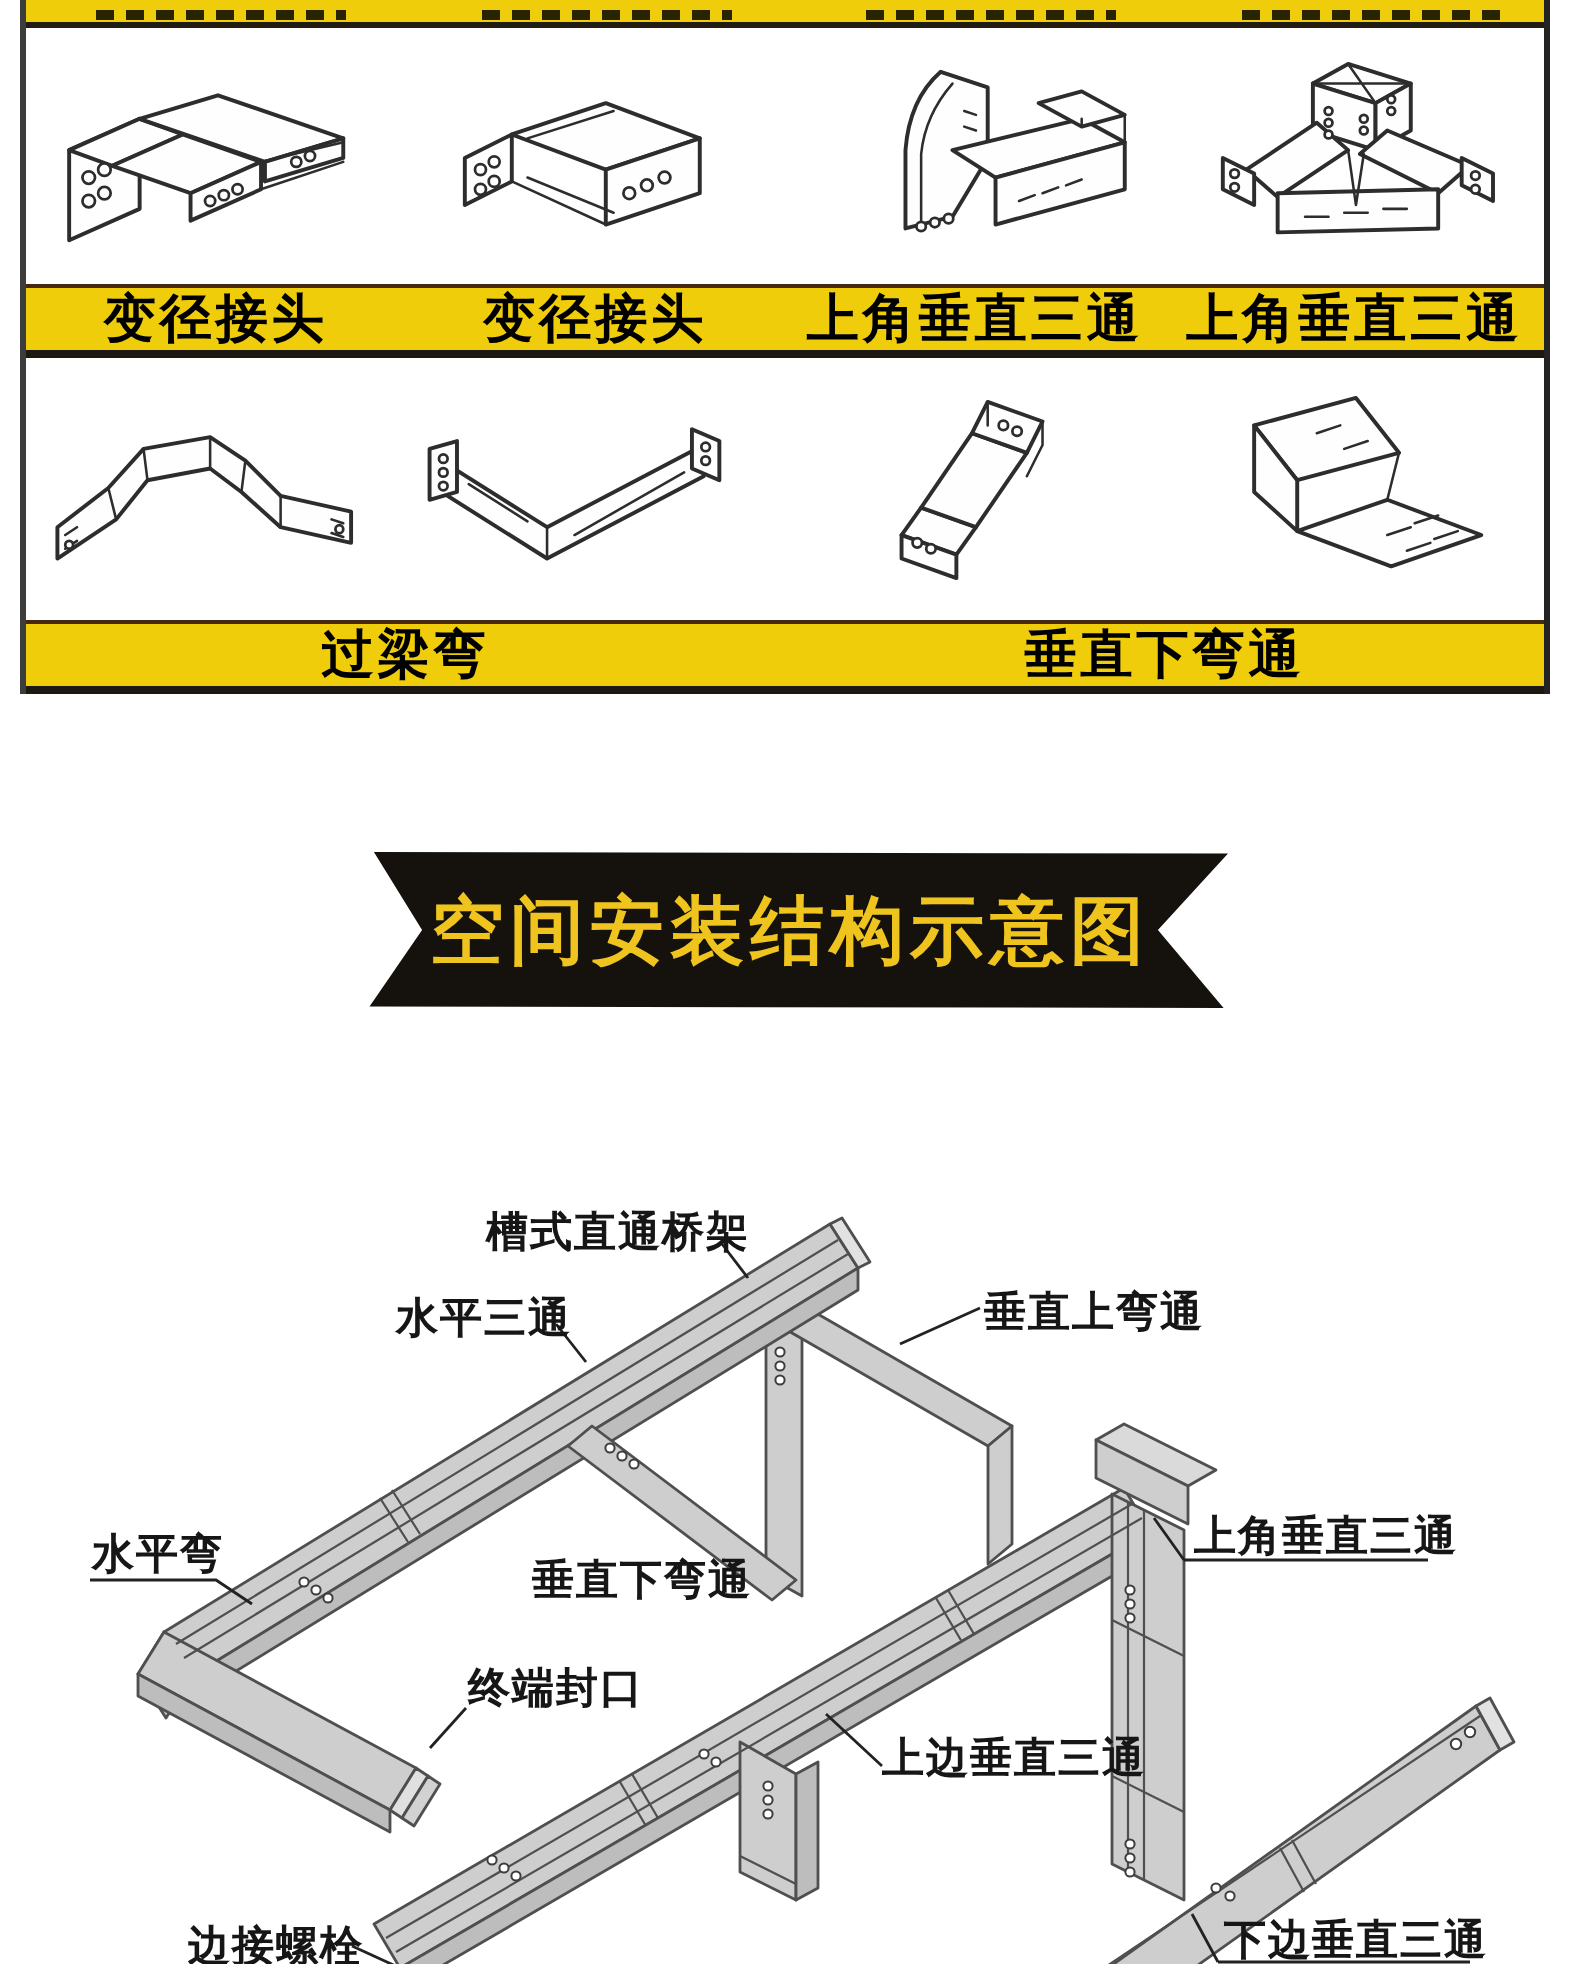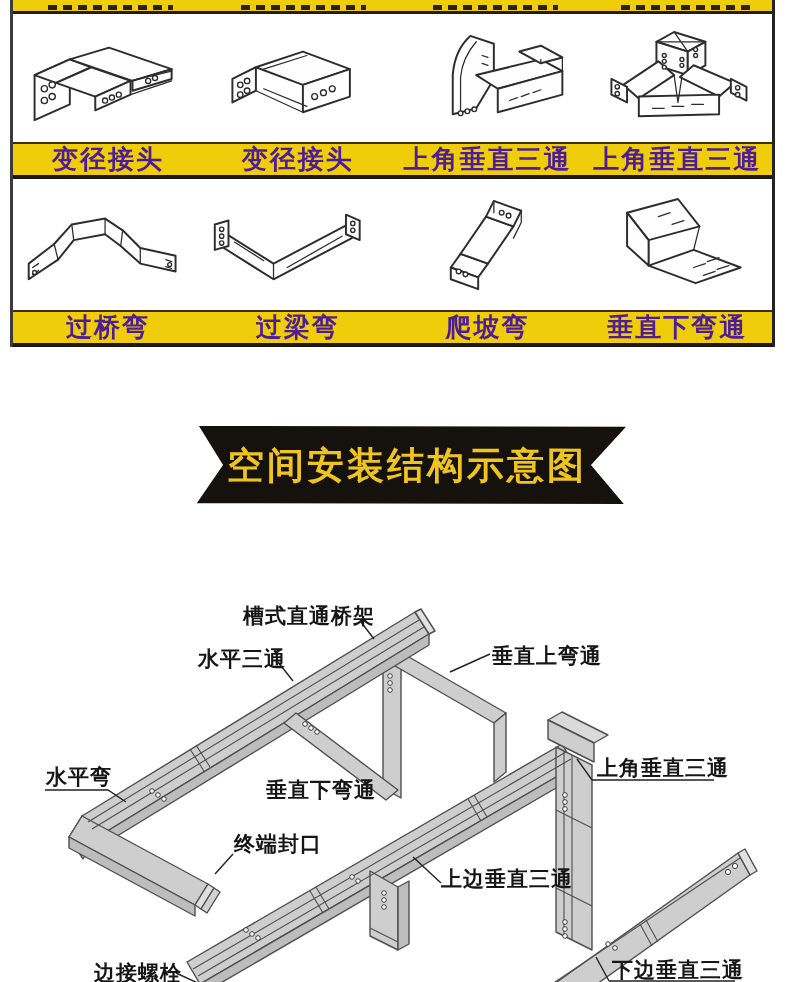--- a/index.html
+++ b/index.html
@@ -9,24 +9,24 @@
   .catalog{position:absolute;left:10px;top:0;width:765px;
            border-left:3px solid #3c3c3c;border-right:3px solid #232323;box-sizing:border-box;background:#fff;}
   .partial-bar{height:11px;background:#f0cd0a;border-bottom:3px solid #221c10;position:relative;}
   .remnant{position:absolute;bottom:1px;height:5px;
            background:repeating-linear-gradient(90deg,#2a2300 0 9px,rgba(0,0,0,0) 9px 15px);}
   .img-row{display:flex;background:#fff;}
   .img-row.r1{height:128px;}
   .img-row.r2{height:131px;}
   .cell{flex:1;display:flex;align-items:center;justify-content:center;overflow:hidden;}
   .label-bar{display:flex;background:#f0cd0a;border-top:2px solid #46280e;border-bottom:4px solid #1d1812;}
-  .label-bar .lab{flex:1;text-align:center;font-size:26px;font-weight:bold;color:#4c1d95;
+  .label-bar .lab{flex:1;text-align:center;font-size:26px;font-weight:bold;color:#000000;
                   letter-spacing:2px;padding:2px 0 3px 0;line-height:26px;}
   
-  .banner{position:absolute;left:188px;top:426px;width:438px;height:78px;background:#15120e;
+  .banner{position:absolute;left:176px;top:426px;width:438px;height:78px;background:#15120e;
           clip-path:polygon(2.5% 0%,100% 1%,92% 50%,99.5% 100%,2% 99%,8% 50%);
           display:flex;align-items:center;justify-content:center;}
   .banner span{color:#f0c41e;font-size:37px;font-weight:bold;letter-spacing:3px;padding-top:2px;}
   
   .diagram{position:absolute;left:0;top:540px;}
   .diagram text{font-size:21px;font-weight:600;fill:#161616;letter-spacing:1px;}
   svg{display:block;}
   .lineart{stroke:#2d2d2d;stroke-width:2;fill:#fefefe;stroke-linejoin:round;stroke-linecap:round;}
   .lineart .thin{stroke-width:1.3;fill:none;}
   .lineart .hole{fill:#fff;stroke-width:1.4;}
@@ -174,23 +174,21 @@
           <path d="M44,28 L66,56 L66,82 L44,62 Z"></path>
           <path d="M66,82 L112,66 L160,84 L114,100 Z"></path>
           <path class="thin" d="M66,56 L66,82 M118,42 L112,66"></path>
           <path class="thin" d="M76,32 L88,28 M90,40 L102,36" stroke-width="4"></path>
           <path class="thin" d="M112,84 L124,80 M126,78 L138,74 M122,92 L134,88 M136,86 L148,82" stroke-width="4"></path>
         </svg>
       </div>
     </div>
 
     <div class="label-bar">
-      <div class="lab">过桥弯</div>
       <div class="lab">过梁弯</div>
-      <div class="lab">爬坡弯</div>
       <div class="lab">垂直下弯通</div>
     </div>
   </div>
 
   <div class="banner">
     <span>空间安装结构示意图</span>
   </div>
 
   <svg class="diagram" width="790" height="442" viewBox="0 540 790 442">
 

